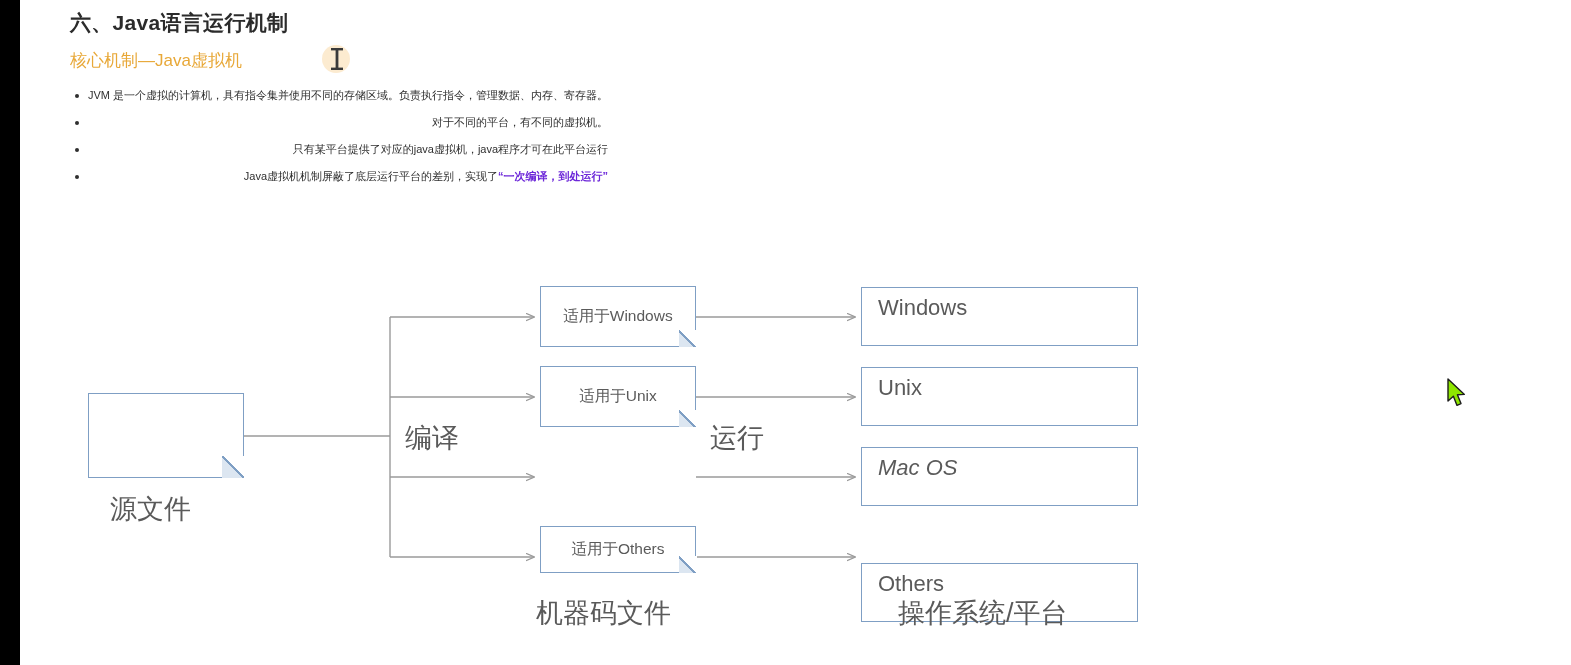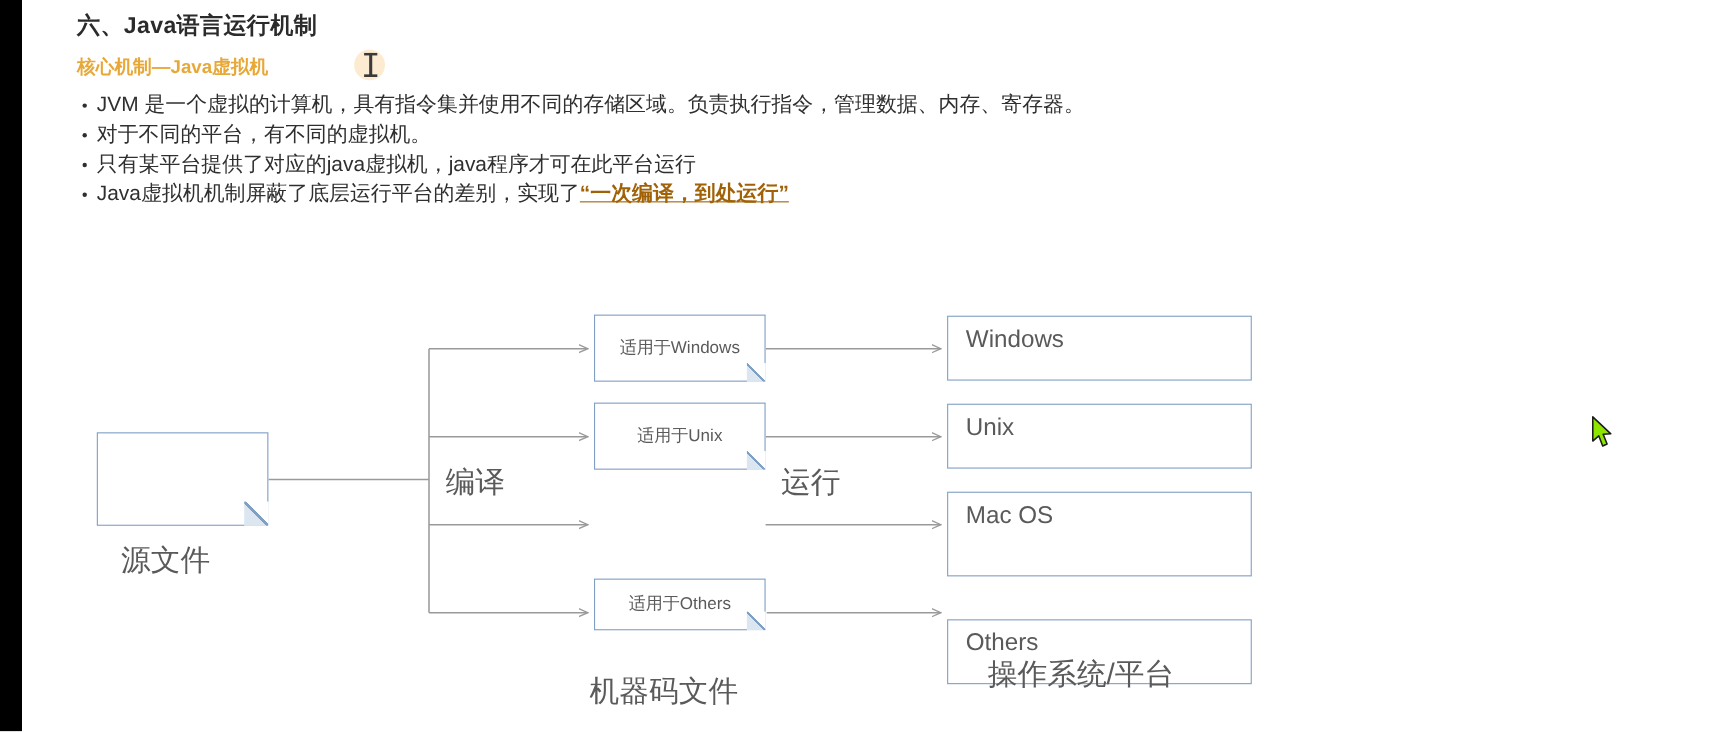--- a/index.html
+++ b/index.html
@@ -30,21 +30,21 @@
     font-size: 21px;
     font-weight: bold;
     color: #2b2b2b;
     letter-spacing: 0.3px;
     white-space: nowrap;
   }
   #doc-subheading {
     position: absolute;
     left: 70px; top: 49px;
     font-size: 17px;
-    font-weight: bold;
+    font-weight: normal;
     color: #e8a838;
     white-space: nowrap;
   }
   #caret-highlight {
     position: absolute;
     left: 322px; top: 45px;
     width: 28px; height: 28px;
     border-radius: 50%;
     background: #fbe8c8;
     opacity: .85;
@@ -57,34 +57,35 @@
 
   ul#bullet-list {
     position: absolute;
     left: 70px; top: 82px;
     margin: 0;
     padding: 0 0 0 18px;
     list-style: none;
   }
   ul#bullet-list li {
     position: relative;
-    font-size: 19px;
+    font-size: 11px;
     line-height: 27px;
     color: #2f2f2f;
     white-space: nowrap;
+    text-align: right;
   }
   ul#bullet-list li::before {
     content: "";
     position: absolute;
     left: -13px; top: 12px;
     width: 4px; height: 4px;
     border-radius: 50%;
     background: #2f2f2f;
   }
-  .hl-orange { color: #a16207; font-weight: bold; text-decoration: underline; }
+  .hl-orange { color: #6d28d9; font-weight: bold; }
 
   
   #diagram {
     position: absolute;
     left: 0; top: 0;
     width: 1571px; height: 665px;
   }
   #connector-svg {
     position: absolute;
     left: 0; top: 0;
@@ -245,29 +246,29 @@
       <span class="fold"></span>
     </div>
     <div class="node node-doc" style="left:540px; top:366px; width:156px; height:61px;">
       <span>适用于Unix</span>
       <span class="fold"></span>
     </div>
     <div class="node node-doc" style="left:540px; top:526px; width:156px; height:47px;">
       <span>适用于Others</span>
       <span class="fold"></span>
     </div>
-    <div class="diagram-label" style="left:536px; top:595px;margin-top:15px;">机器码文件</div>
+    <div class="diagram-label" style="left:536px; top:595px;">机器码文件</div>
 
     <div class="node node-plain" style="left:861px; top:287px; width:277px; height:59px;">
       <span>Windows</span>
     </div>
     <div class="node node-plain" style="left:861px; top:367px; width:277px; height:59px;">
       <span>Unix</span>
     </div>
-    <div class="node node-plain" style="left:861px; top:447px; width:277px; height:77px;">
+    <div class="node node-plain" style="left:861px; top:447px; width:277px; height:59px;font-style:italic;">
       <span>Mac OS</span>
     </div>
     <div class="node node-plain" style="left:861px; top:527px; width:277px; height:59px;margin-top:36px;">
       <span>Others</span>
     </div>
     <div class="diagram-label" style="left:898px; top:595px;">操作系统/平台</div>
 
   </div>
 
   <svg id="mouse-cursor" viewBox="0 0 22 30">

